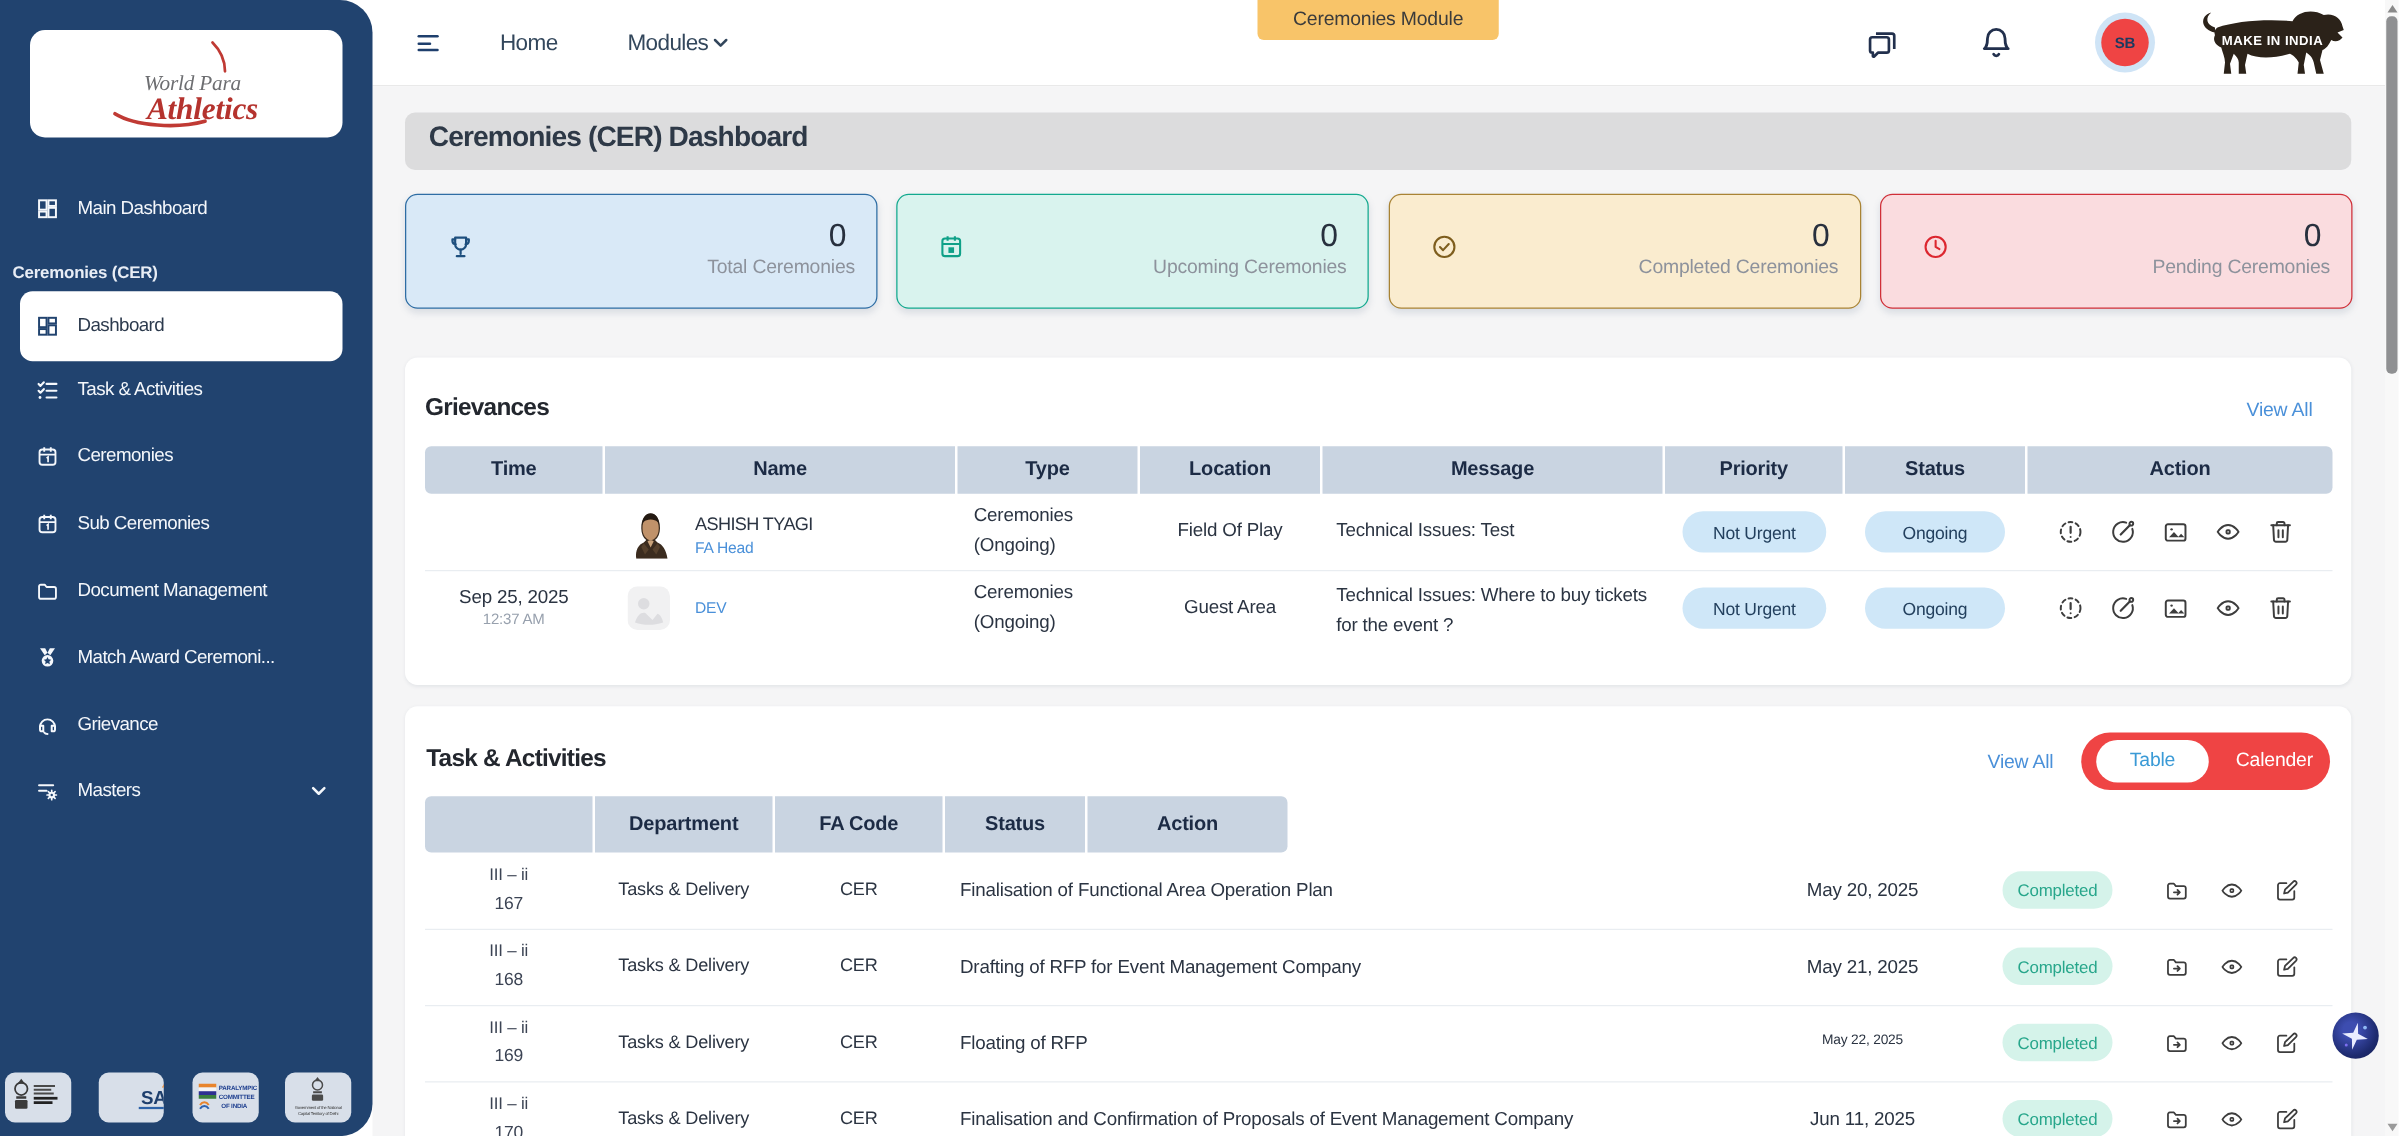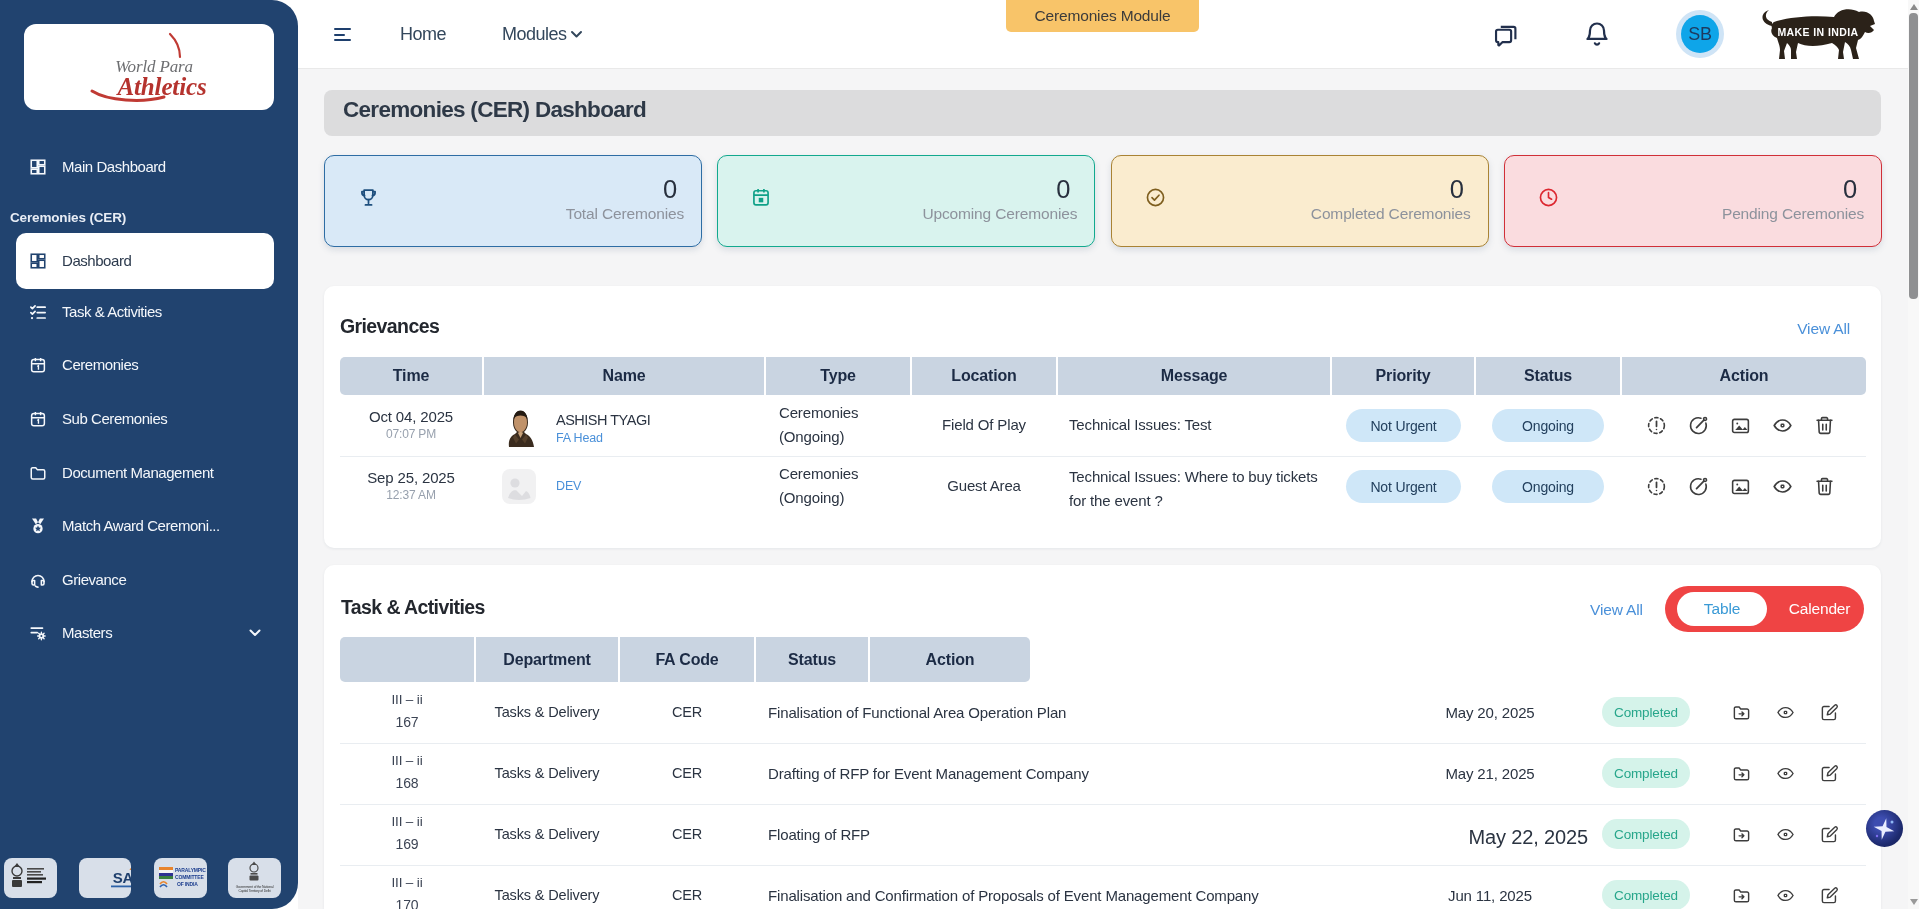--- a/index.html
+++ b/index.html
@@ -81,21 +81,21 @@
 
   <svg class="abs" style="left:1492px; top:21px; z-index:7;" width="27" height="27" viewBox="0 0 24 24" fill="none" stroke="#22304d" stroke-width="1.9" stroke-linejoin="round">
     <path d="M7.8 5.2h11.4a1.6 1.6 0 0 1 1.6 1.6v9.4"></path>
     <path d="M3.6 9.4a1.6 1.6 0 0 1 1.6-1.6h10.2a1.6 1.6 0 0 1 1.6 1.6v7.8a1.6 1.6 0 0 1-1.6 1.6H9.2l-2.7 2.7c-.4.4-.9.1-.9-.4v-2.3h-.4a1.6 1.6 0 0 1-1.6-1.6V9.4z"></path>
   </svg>
   <svg class="abs" style="left:1583px; top:20px; z-index:7;" width="28" height="28" viewBox="0 0 24 24" fill="none" stroke="#22304d" stroke-width="1.9" stroke-linecap="round" stroke-linejoin="round">
     <path d="M18 9a6 6 0 0 0-12 0c0 6-2.2 7.2-2.2 7.2h16.4S18 15 18 9"></path>
     <path d="M10.2 20a2 2 0 0 0 3.6 0"></path>
   </svg>
   <div class="abs" style="left:1676px; top:10px; width:48px; height:48px; border-radius:50%; background:#cfe4f6; z-index:7;"></div>
-  <div class="abs" style="left:1681px; top:15px; width:38px; height:38px; border-radius:50%; background:#0ea5e9; z-index:7; text-align:center; line-height:38px; font-size:18px; font-weight:normal; color:#1d3a5f;">SB</div>
+  <div class="abs" style="left:1681px; top:15px; width:38px; height:38px; border-radius:50%; background:#ef4444; z-index:7; text-align:center; line-height:38px; font-size:12px; font-weight:bold; color:#1d3a5f;">SB</div>
 
   <svg class="abs" style="left:1758px; top:6px; z-index:7;" width="118" height="54" viewBox="0 0 118 54">
     <path fill="#2b2219" d="M14 20 C3 18 1 7 11 4 C6 8 7 14 14 16 Z"></path>
     <path fill="#2b2219" d="M16 16 C30 11 55 9 76 11 C80 3 92 1 101 6 C109 4 115 9 116 15 L117 18 L112 20 L116 24 C114 27 110 28 107 26 C105 30 103 33 100 34 L98 42 L101 53 L95 53 L93 44 C92 40 90 38 87 36 L85 46 L86 53 L80 53 L81 44 C80 42 78 39 74 37 C60 41 48 41 40 37 L38 46 L39 53 L33 53 L33 44 C33 41 31 39 29 37 L26 45 L27 53 L21 53 L22 44 C22 40 20 36 19 32 C14 30 12 26 14 22 C13 20 14 17 16 16 Z"></path>
     <text x="60" y="30" font-size="10.5" font-weight="bold" fill="#fff" text-anchor="middle" font-family="Liberation Sans,sans-serif" letter-spacing="0.4">MAKE IN INDIA</text>
   </svg>
 
   <div id="sidebar">
     <div id="logocard">
       <svg width="250" height="86" viewBox="0 0 250 86">
@@ -291,24 +291,20 @@
           <div class="th" style="width:142px; height:38px; border-radius:5px 0 0 5px;">Time</div>
           <div class="th" style="width:280px; height:38px; ">Name</div>
           <div class="th" style="width:144px; height:38px; ">Type</div>
           <div class="th" style="width:144px; height:38px; ">Location</div>
           <div class="th" style="width:272px; height:38px; ">Message</div>
           <div class="th" style="width:142px; height:38px; ">Priority</div>
           <div class="th" style="width:144px; height:38px; ">Status</div>
           <div class="th" style="width:244px; height:38px; border-radius:0 5px 5px 0;">Action</div>
         </div>
 
-      <div class="abs" style="left:16px; top:109px; width:142px; height:61px; text-align:center;">
-        <div class="c1" style="font-size:15px; margin-top:13px;">Oct 04, 2025</div>
-        <div class="c2" style="font-size:12px; margin-top:2px;">07:07 PM</div>
-      </div>
       <div class="abs" style="left:181px; top:121px;"><svg width="31" height="40" viewBox="0 0 31 40">
             <path d="M4 40 C3 33 6 28.5 10 27 L12 25 C9.5 23 8 19.5 8 15.5 C8 8.5 11 4 15.5 4 C20 4 23 8.5 23 15.5 C23 19.5 21.5 23 19 25 L21 27 C25 28.5 28 33 29 40 Z" fill="#3b2c1f"></path>
             <path d="M12.5 24 C10 22 9 19 9 15.5 C9 9.5 11.5 5.5 15.5 5.5 C19.5 5.5 22 9.5 22 15.5 C22 19 21 22 18.5 24 C17.5 25.5 13.5 25.5 12.5 24 Z" fill="#c0926a"></path>
             <path d="M8.5 14 C8.5 8 11 3.5 15.5 3.5 C20 3.5 22.5 8 22.5 14 C22.5 11.5 20.5 8.5 15.5 8.5 C10.5 8.5 8.5 11.5 8.5 14 Z" fill="#241a12"></path>
             <path d="M13 26 L15.5 31 L18 26 C17 24.8 14 24.8 13 26 Z" fill="#c9a27a"></path>
             <path d="M10 27.5l4 5 -3 4 -3-6z" fill="#55402c"></path>
             <path d="M21 27.5l-4 5 3 4 3-6z" fill="#55402c"></path>
           </svg></div>
       <div class="abs" style="left:232px; top:126px;">
         <div class="c1" style="font-size:14.5px; letter-spacing:-0.5px;">ASHISH TYAGI</div>
@@ -454,21 +450,21 @@
           </svg>
         </div>
         <div class="rowline" style="top:239px;"></div>
       <div class="abs" style="left:16px; top:239px; width:134px; height:61px; text-align:center; color:#3c4454;">
         <div style="font-size:13.5px; margin-top:10px;">III – ii</div>
         <div style="font-size:14px; margin-top:7px;">169</div>
       </div>
       <div class="abs c1" style="left:152px; top:261px; width:142px; text-align:center; font-size:14.5px;">Tasks &amp; Delivery</div>
       <div class="abs c1" style="left:296px; top:261px; width:134px; text-align:center; font-size:14.5px;">CER</div>
       <div class="abs c1" style="left:444px; top:261px; font-size:15px;">Floating of RFP</div>
-      <div class="abs c1" style="left:1068px; top:261px; width:196px; text-align:right; font-size:20px;">May 22, 2025</div>
+      <div class="abs c1" style="left:1068px; top:261px; width:196px; text-align:center; font-size:11px;">May 22, 2025</div>
       <div class="abs gpill" style="left:1278px; top:254px; width:88px; height:30px;">Completed</div>
       <div class="abs" style="left:1408px; top:260px; display:flex; gap:25px;">
           <svg width="19" height="19" viewBox="0 0 24 24" fill="none" stroke="#3d3d3d" stroke-width="1.8" stroke-linecap="round" stroke-linejoin="round">
             <path d="M3 7.5V18a2 2 0 0 0 2 2h14a2 2 0 0 0 2-2V9.5a2 2 0 0 0-2-2h-8l-2-2.5H5a2 2 0 0 0-2 2.5z"></path>
             <path d="M9 13.7h6m-2.4-2.4l2.4 2.4-2.4 2.4"></path>
           </svg>
           <svg width="19" height="19" viewBox="0 0 24 24" fill="none" stroke="#3d3d3d" stroke-width="1.8">
             <path d="M2.5 12S6 5.8 12 5.8 21.5 12 21.5 12 18 18.2 12 18.2 2.5 12 2.5 12z"></path>
             <rect x="10.5" y="10.5" width="3" height="3" rx="0.8" stroke-width="1.7"></rect>
           </svg>

